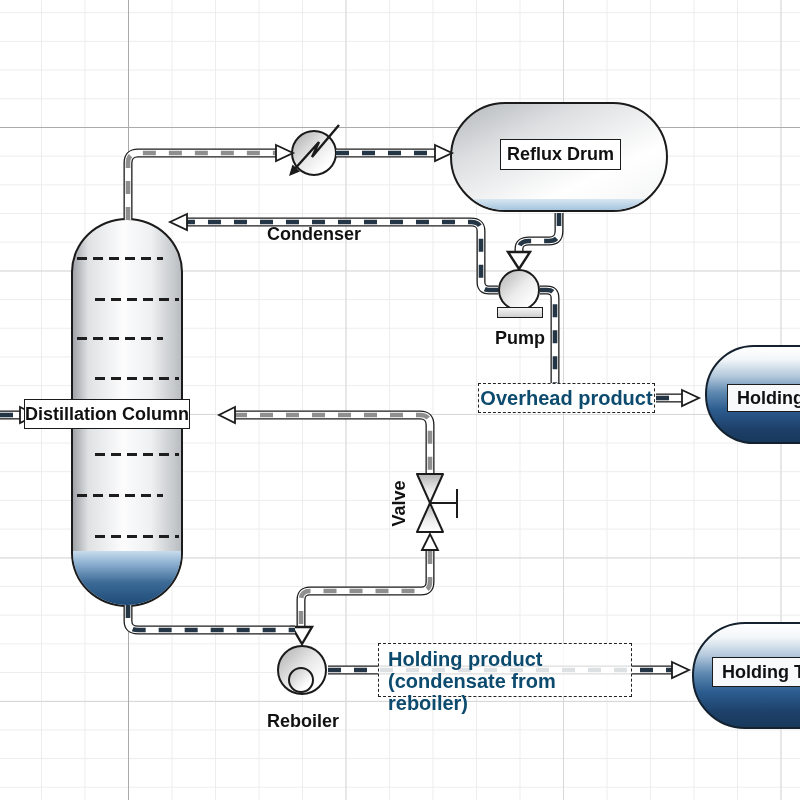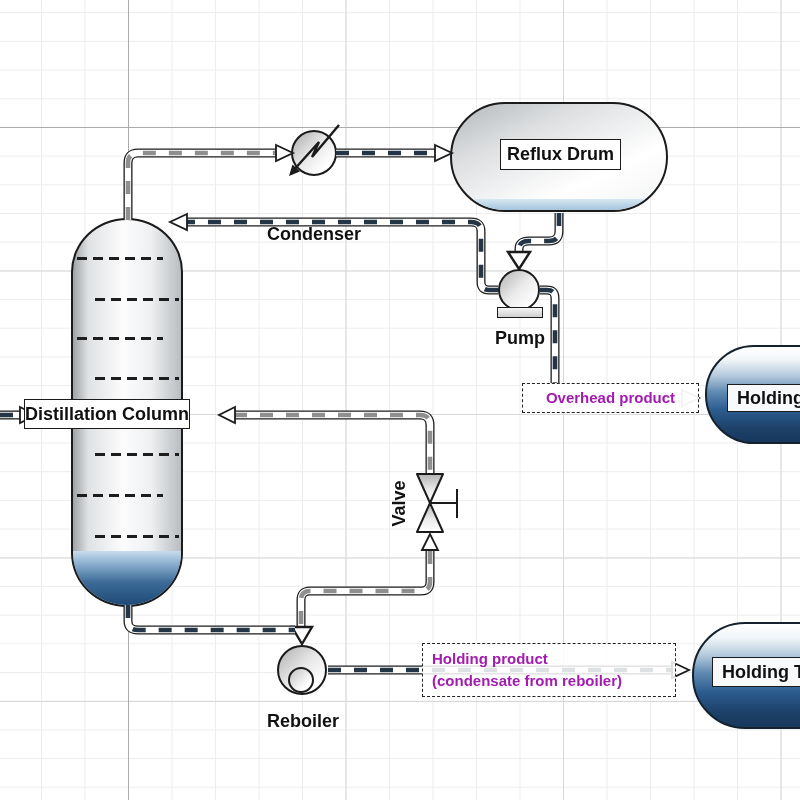--- a/index.html
+++ b/index.html
@@ -49,22 +49,22 @@
   .pd{fill:none;stroke-width:4.6;stroke-dasharray:13 13;stroke-linejoin:round;}
   .dark{stroke:#243645;} .gray{stroke:#8f8f8f;}
   .ar{fill:#ffffff;stroke:#1b1b1b;stroke-width:1.8;stroke-linejoin:miter;}
   .arh{fill:#ffffff;stroke:#1b1b1b;stroke-width:2.4;stroke-linejoin:miter;}
   .sym{stroke:#1b1b1b;stroke-width:2;stroke-linejoin:round;}
 
   .lbl{position:absolute;color:#111;font-weight:bold;font-size:18px;white-space:nowrap;}
   .boxlbl{position:absolute;color:#111;font-weight:bold;font-size:18px;box-sizing:border-box;
     background:#fff;border:1.6px solid #1b1b1b;display:flex;align-items:center;
     justify-content:center;white-space:nowrap;text-align:center;}
-  .dashbox{position:absolute;color:#a21caf;font-weight:bold;font-size:15px;box-sizing:border-box;
-    border:1.8px dashed #222;background:rgba(255,255,255,0.85);margin-left:44px;}
+  .dashbox{position:absolute;color:#0c4a6e;font-weight:bold;font-size:20px;box-sizing:border-box;
+    border:1.8px dashed #222;background:rgba(255,255,255,0.85);}
   .ctr{text-align:center;}
   .rot{transform:rotate(-90deg);}
 </style>
 </head>
 <body>
 
 <div class="canvas"></div>
 <div class="axis-v"></div>
 <div class="axis-h"></div>
 

